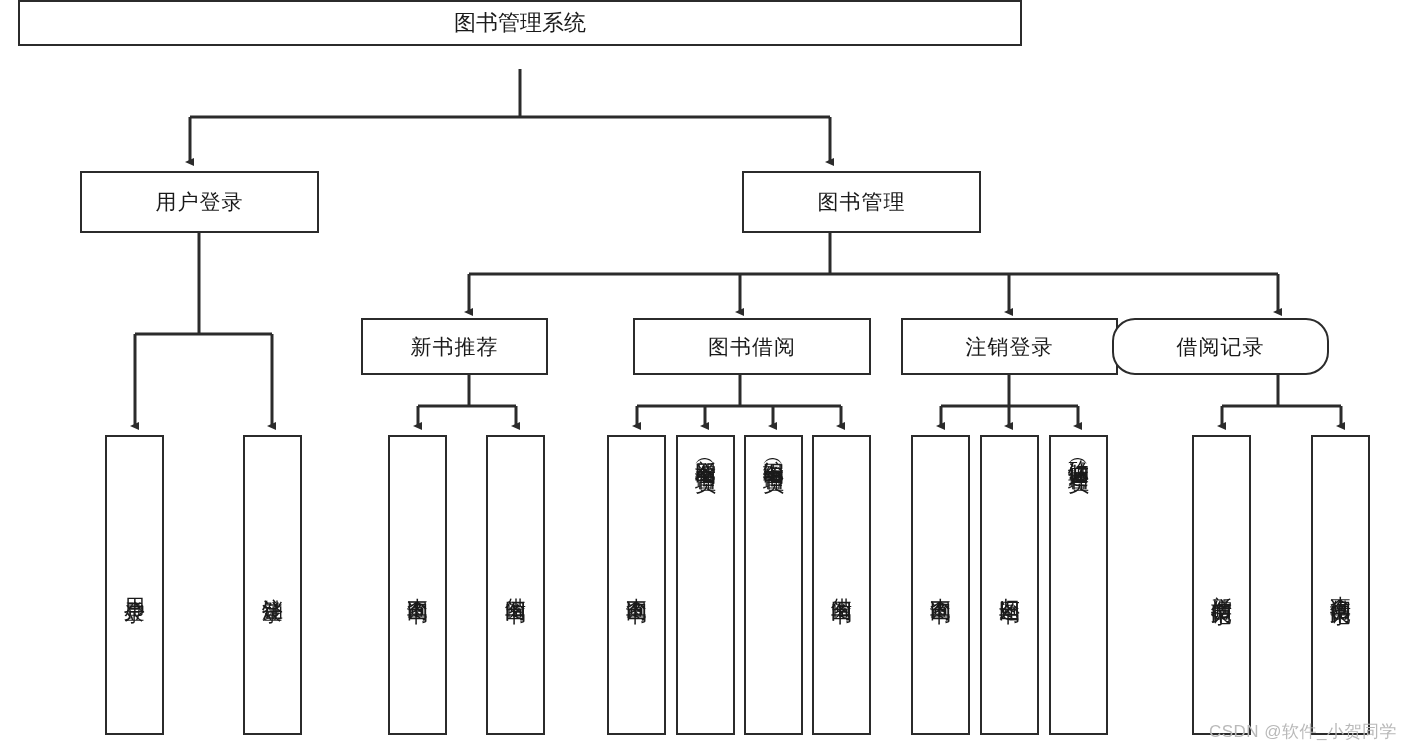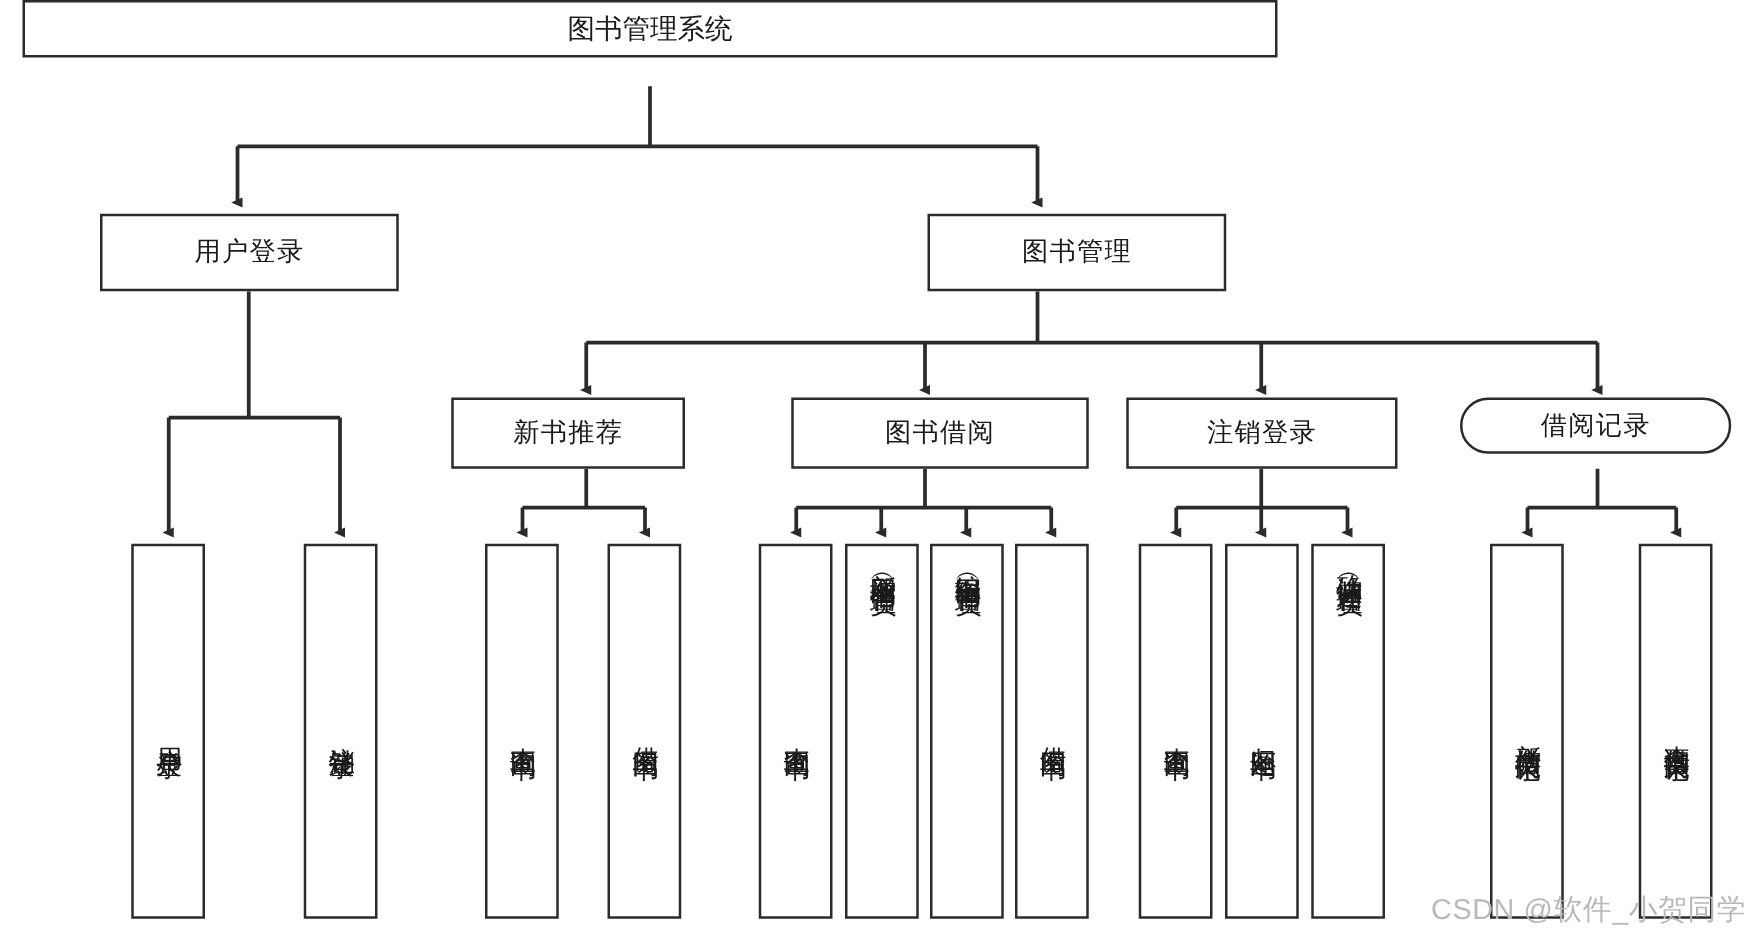--- a/index.html
+++ b/index.html
@@ -58,21 +58,21 @@
     white-space: nowrap;
     display: block;
   }
   .leaf.center .vtext {
     margin: auto 0;
   }
   #watermark {
     position: absolute;
     right: 8px;
     bottom: 4px;
-    font-size: 23px;
+    font-size: 17px;
     color: #b9b9b9;
     letter-spacing: 0.5px;
     z-index: 5;
     white-space: nowrap;
   }
 </style>
 </head>
 <body>
 
 <div id="canvas">
@@ -142,21 +142,21 @@
 
   <div class="node h" style="left:361px; top:318px; width:187px; height:57px;">
     <span>新书推荐</span>
   </div>
   <div class="node h" style="left:633px; top:318px; width:238px; height:57px;">
     <span>图书借阅</span>
   </div>
   <div class="node h" style="left:901px; top:318px; width:217px; height:57px;">
     <span>注销登录</span>
   </div>
-  <div class="node h" style="left:1168px; top:318px; width:217px; height:45px;border-radius:23px;">
+  <div class="node h" style="left:1112px; top:318px; width:217px; height:57px;border-radius:23px;">
     <span>借阅记录</span>
   </div>
 
   <div class="node leaf center" style="left:105px; top:435px; width:59px; height:300px;">
     <span class="vtext">用户登录</span>
   </div>
   <div class="node leaf center" style="left:243px; top:435px; width:59px; height:300px;">
     <span class="vtext">注销登录</span>
   </div>
 

